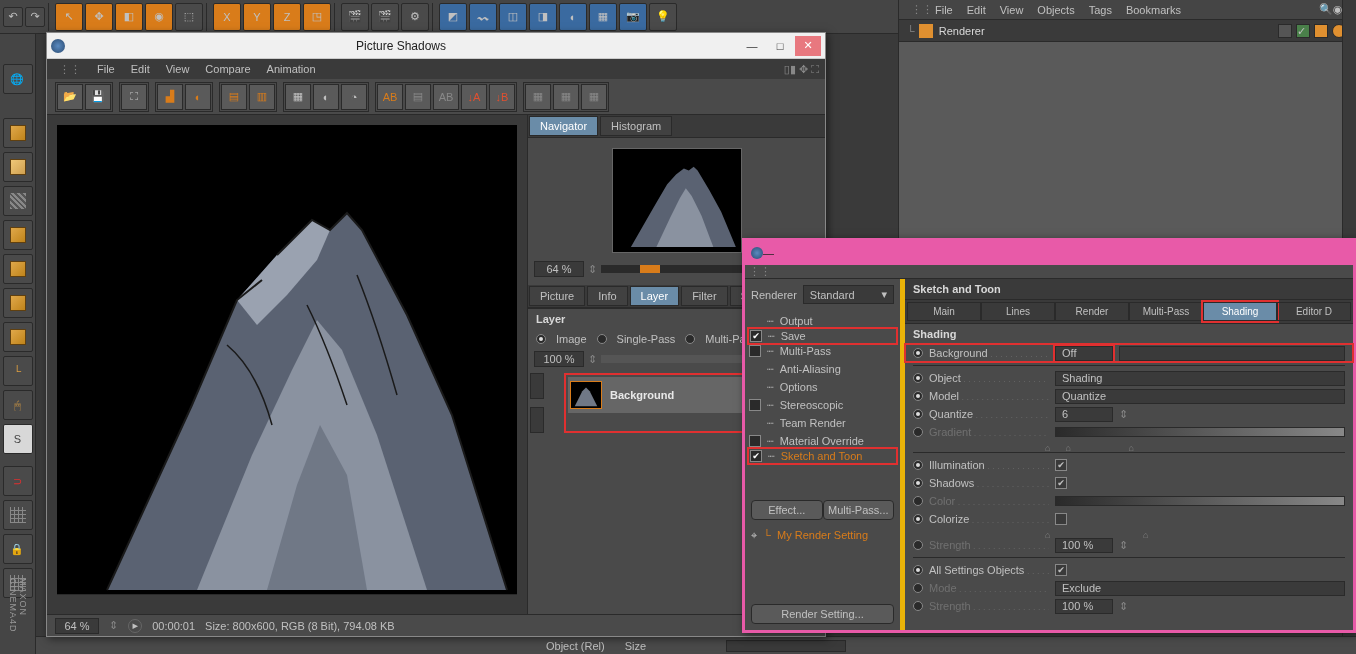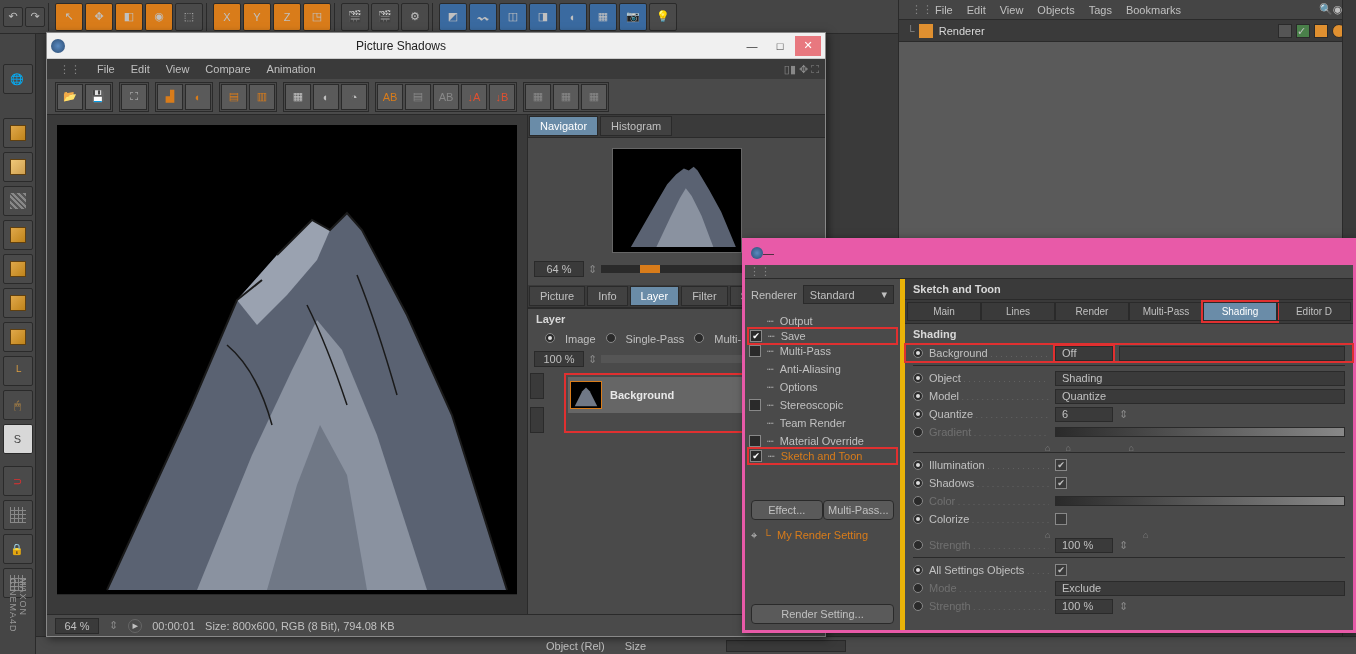--- a/index.html
+++ b/index.html
@@ -40,21 +40,21 @@
 .pv-side{flex:1;background:#4a4a4a;display:flex;flex-direction:column;border-left:1px solid #2a2a2a}
 .tabrow{display:flex;background:#3a3a3a;border-bottom:1px solid #2a2a2a}
 .tab{padding:3px 10px;background:#414141;border:1px solid #2a2a2a;margin:1px;color:#c0c0c0}
 .tab.active{background:#6a8ca8;color:#fff}
 .nav-thumb{width:130px;height:105px;background:#000;margin:10px auto 6px;border:1px solid #666;position:relative;overflow:hidden}
 .zoom-row{display:flex;align-items:center;padding:2px 6px;gap:4px}
 .zoom-val{width:50px;background:#3a3a3a;border:1px solid #2a2a2a;padding:1px 4px;text-align:center}
 .zoom-slider{flex:1;height:8px;background:#2a2a2a;position:relative}
 .zoom-handle{position:absolute;width:20px;height:8px;background:#d97c1a;top:0}
 .layer-head{padding:4px 8px;font-weight:bold;color:#d8d8d8;border-top:1px solid #2a2a2a}
-.radio-row{display:flex;gap:10px;padding:4px 17px;align-items:flex-start}
+.radio-row{display:flex;gap:10px;padding:4px 8px;align-items:center}
 .radio{width:10px;height:10px;border:1px solid #888;border-radius:50%;background:#2a2a2a}
 .radio.on::after{content:'';display:block;width:4px;height:4px;background:#ddd;border-radius:50%;margin:2px}
 .layer-list{margin:4px 6px;border:2px solid #e03030;padding:2px}
 .layer-item{display:flex;align-items:center;height:36px;padding:2px;gap:8px}
 .layer-item.sel{background:#666}
 .layer-swatch{width:32px;height:28px;background:#000;border:1px solid #d97c1a;display:flex;align-items:center;justify-content:center}
 .layer-tog{width:14px;height:26px;background:#3a3a3a;border:1px solid #2a2a2a}
 .pv-status{height:22px;background:#4a4a4a;display:flex;align-items:center;padding:0 8px;gap:10px;border-top:1px solid #2a2a2a}
 .pv-scroll-dummy{height:14px;background:#3a3a3a;border-top:1px solid #2a2a2a}
 

